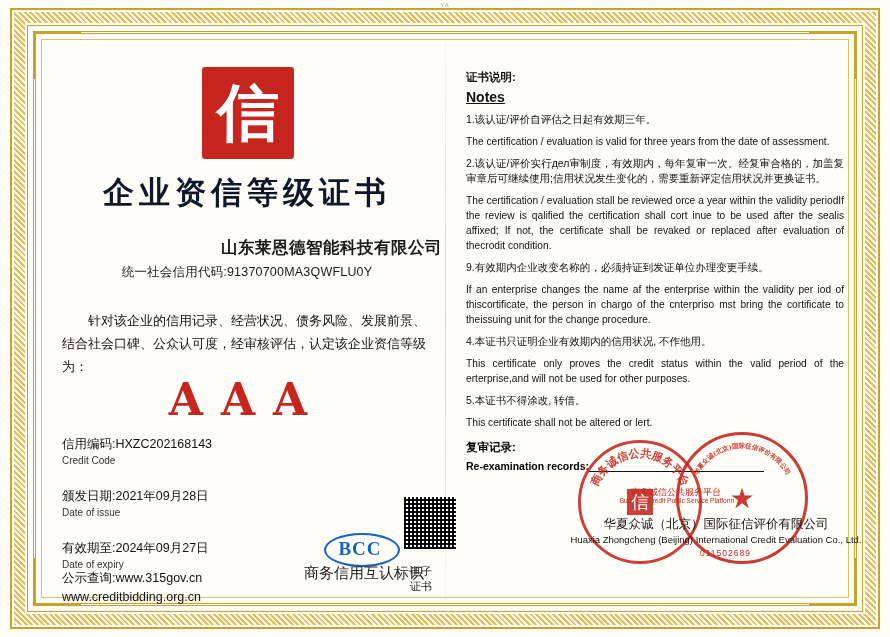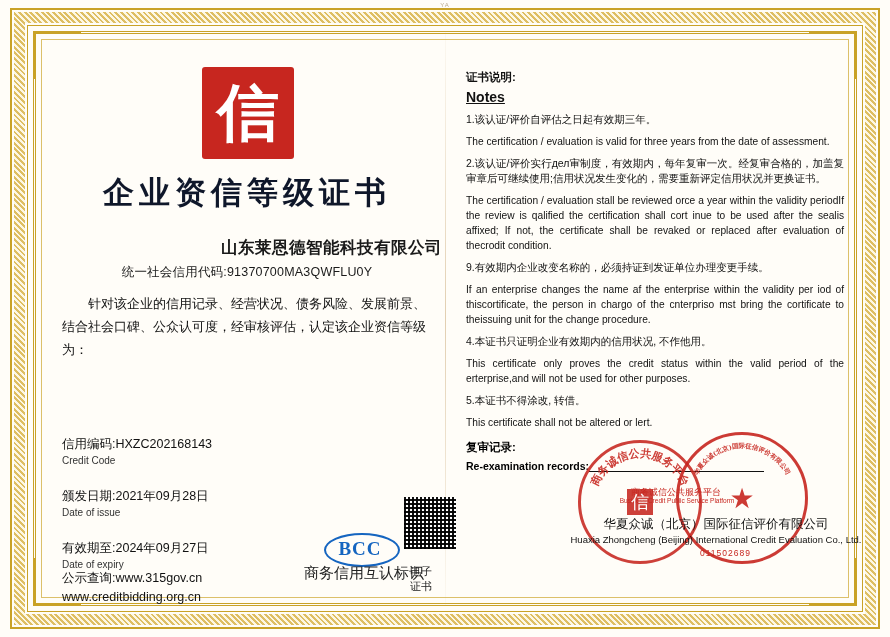--- a/index.html
+++ b/index.html
@@ -43,21 +43,21 @@
   .title-en{position:absolute;left:0;top:160px;width:390px;text-align:center;
      font-size:12.5px;color:#c7261f;letter-spacing:.3px;}
   .company{position:absolute;left:0;top:185px;width:390px;text-align:right;
      font-family:"DejaVu Serif",serif;font-weight:bold;font-size:16.5px;color:#1a1a1a;letter-spacing:.5px;}
   .usci{position:absolute;left:0;top:212px;width:390px;text-align:center;
      font-size:12.5px;color:#1a1a1a;letter-spacing:.2px;}
 
   .body-text{position:absolute;left:10px;top:240px;width:372px;
      font-size:13px;line-height:23px;color:#111;text-align:justify;}
   .body-text p{margin:0;}
-  .body-text .indent{text-indent:26px;}
+  .body-text .indent{text-indent:26px;margin-top:17px;}
 
   .grade{position:absolute;left:0;top:322px;width:390px;text-align:center;
      font-family:"DejaVu Serif",serif;font-weight:bold;font-size:44px;color:#c7261f;letter-spacing:18px;}
 
   .field{position:absolute;left:10px;font-size:12.5px;color:#111;}
   .field .sub{font-size:10px;color:#333;margin-top:2px;}
   .f1{top:384px;}
   .f2{top:436px;}
   .f3{top:488px;}
   .f4{top:514px;}
@@ -133,20 +133,21 @@
     <div class="title-cn">企业资信等级证书</div>
     <div class="company">山东莱恩德智能科技有限公司</div>
     <div class="usci">统一社会信用代码:91370700MA3QWFLU0Y</div>
 
     <div class="body-text">
       <p class="indent">针对该企业的信用记录、经营状况、债务风险、发展前景、</p>
       <p>结合社会口碑、公众认可度，经审核评估，认定该企业资信等级</p>
       <p>为：</p>
     </div>
 
+    <div class="grade">AAA</div>
 
     <div class="field f1">
       <div>信用编码:HXZC202168143</div>
       <div class="sub">Credit Code</div>
     </div>
     <div class="field f2">
       <div>颁发日期:2021年09月28日</div>
       <div class="sub">Date of issue</div>
     </div>
     <div class="field f3">

